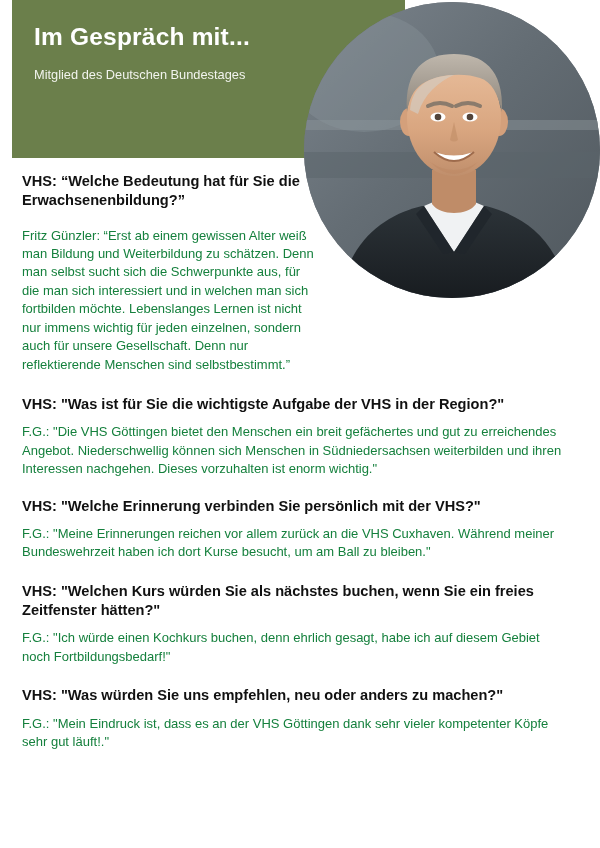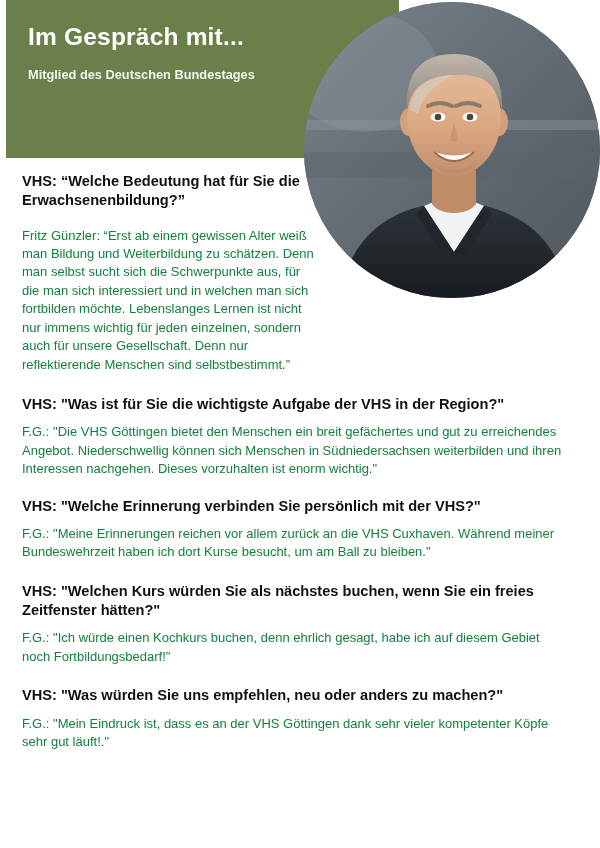--- a/index.html
+++ b/index.html
@@ -19,21 +19,21 @@
   .page {
     position: relative;
     width: 600px;
     height: 848px;
     background: #ffffff;
   }
 
   
   .header-band {
     position: absolute;
-    left: 6px;
+    left: 12px;
     top: 0;
     width: 393px;
     height: 158px;
     background: #6b7f4b;
     border-bottom-right-radius: 26px;
     box-sizing: border-box;
     padding: 22px 0 0 22px;
   }
   .header-title-1 {
     color: #ffffff;
@@ -47,21 +47,21 @@
     color: #ffffff;
     font-size: 24.5px;
     font-weight: bold;
     letter-spacing: 0.2px;
     line-height: 1.25;
     margin: 0 0 14px 0;
   }
   .header-subtitle {
     color: #f2f4ee;
     font-size: 12.8px;
-    font-weight: bold;
+    font-weight: normal;
     line-height: 1.2;
     margin: 0;
   }
 
   
   .portrait {
     position: absolute;
     right: 0px;
     top: 2px;
     width: 296px;

